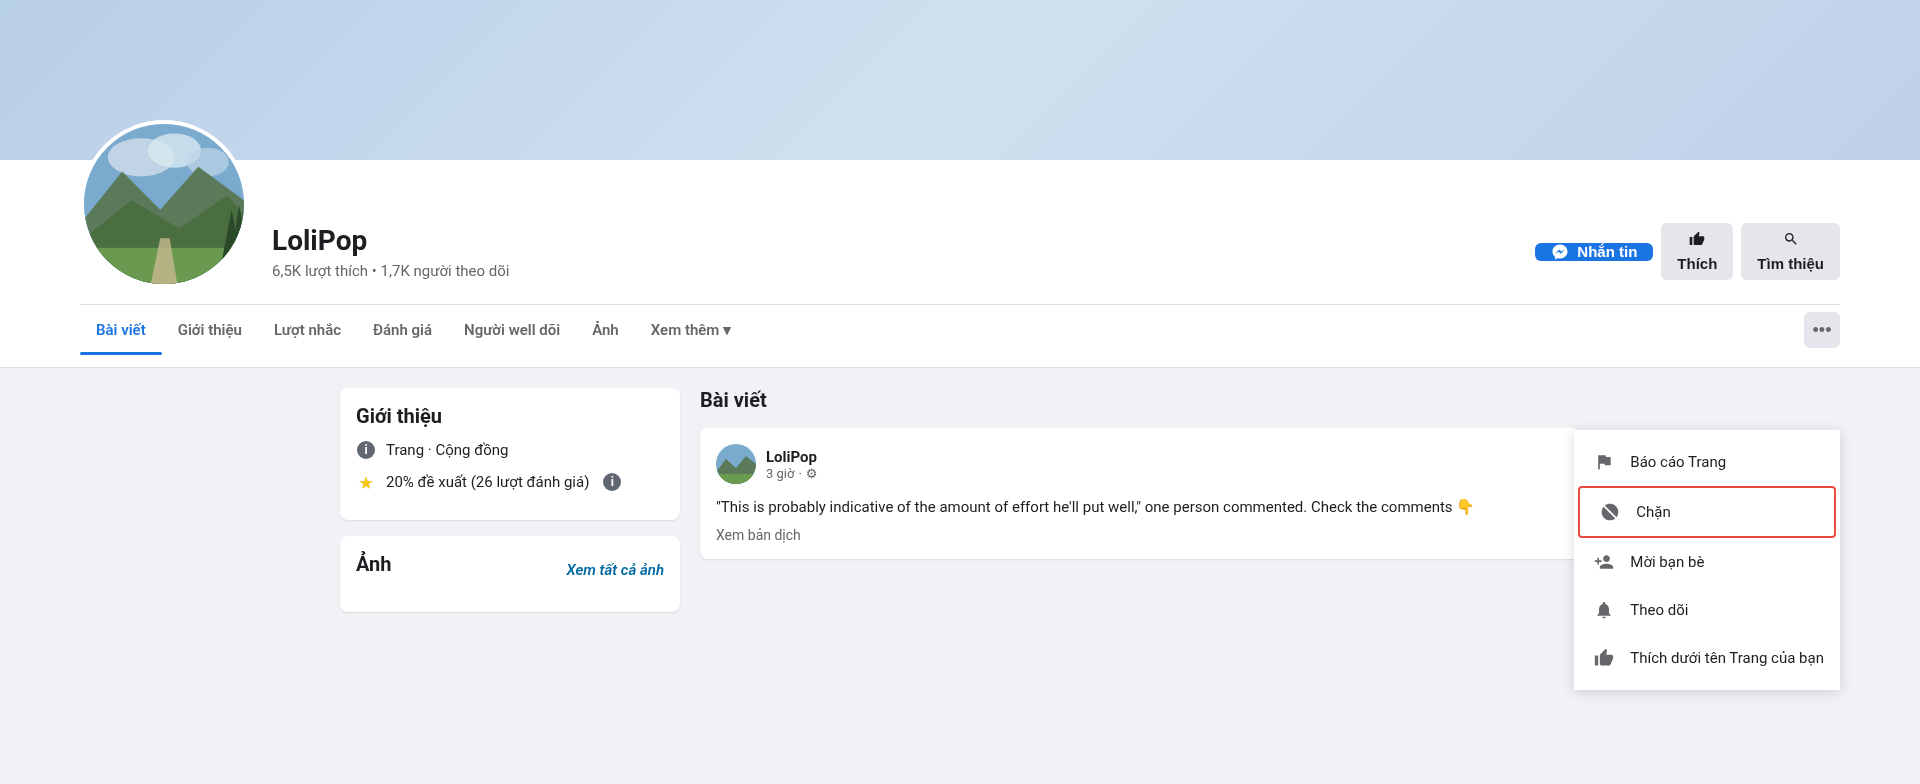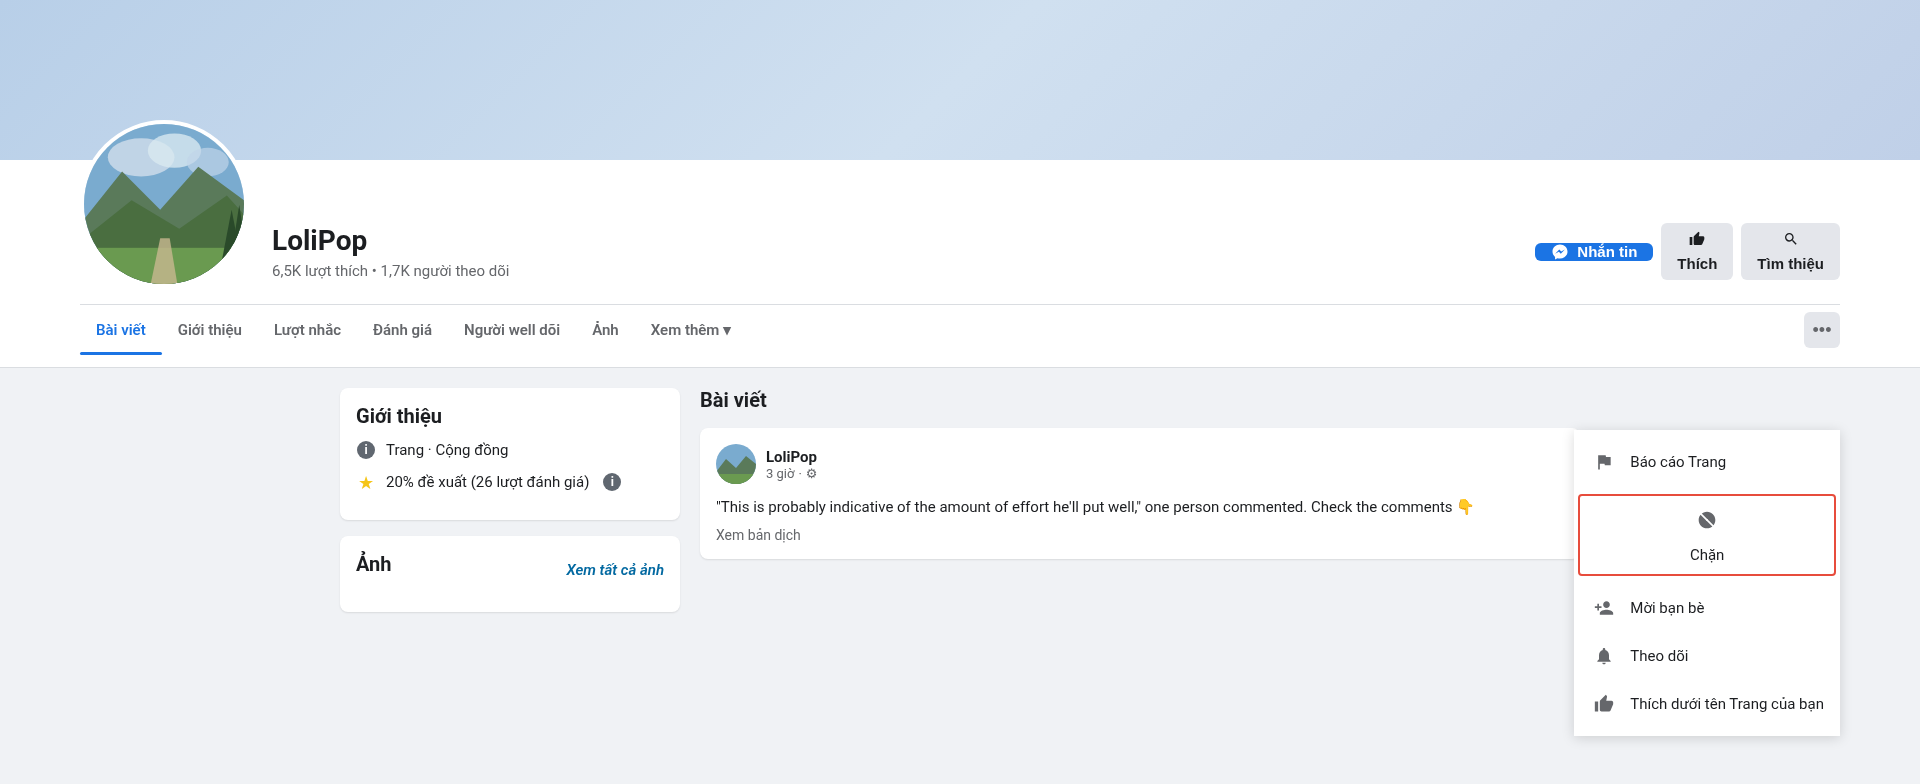--- a/index.html
+++ b/index.html
@@ -309,22 +309,21 @@
       gap: 12px;
       padding: 10px 16px;
       font-size: 15px;
       cursor: pointer;
       color: #1c1e21;
     }
 
     .dropdown-item.highlighted {
       border: 2px solid #e74c3c;
       border-radius: 4px;
-      margin: 8px 4px;
-      flex-direction: column;
+      margin: 0 4px;
     }
 
     .dropdown-icon {
       width: 28px;
       height: 28px;
       display: flex;
       align-items: center;
       justify-content: center;
       flex-shrink: 0;
     }

